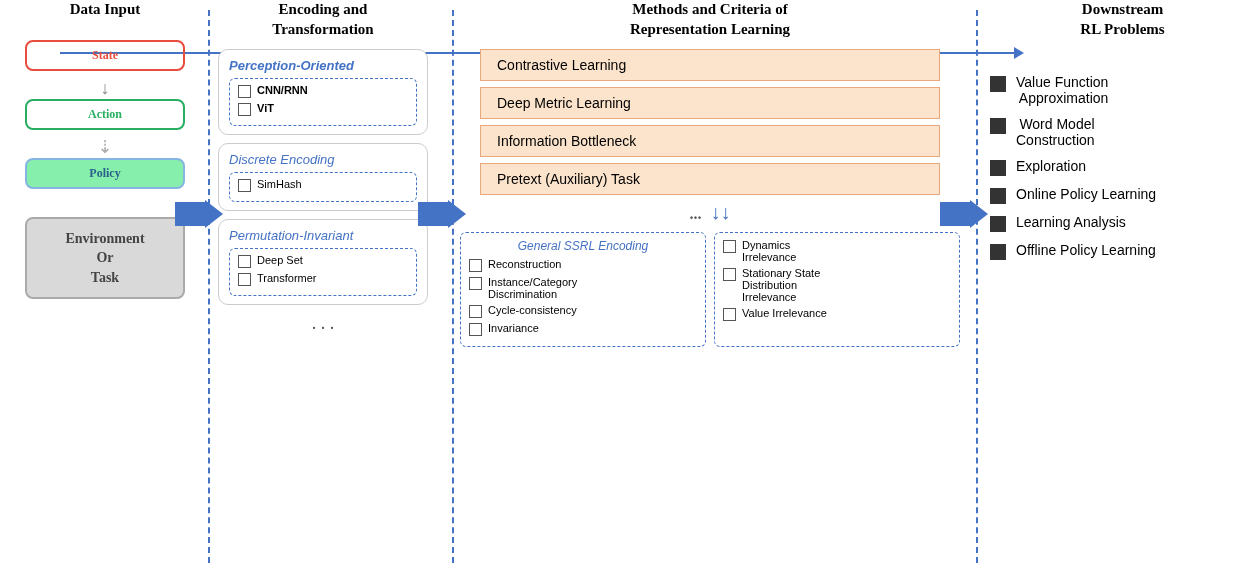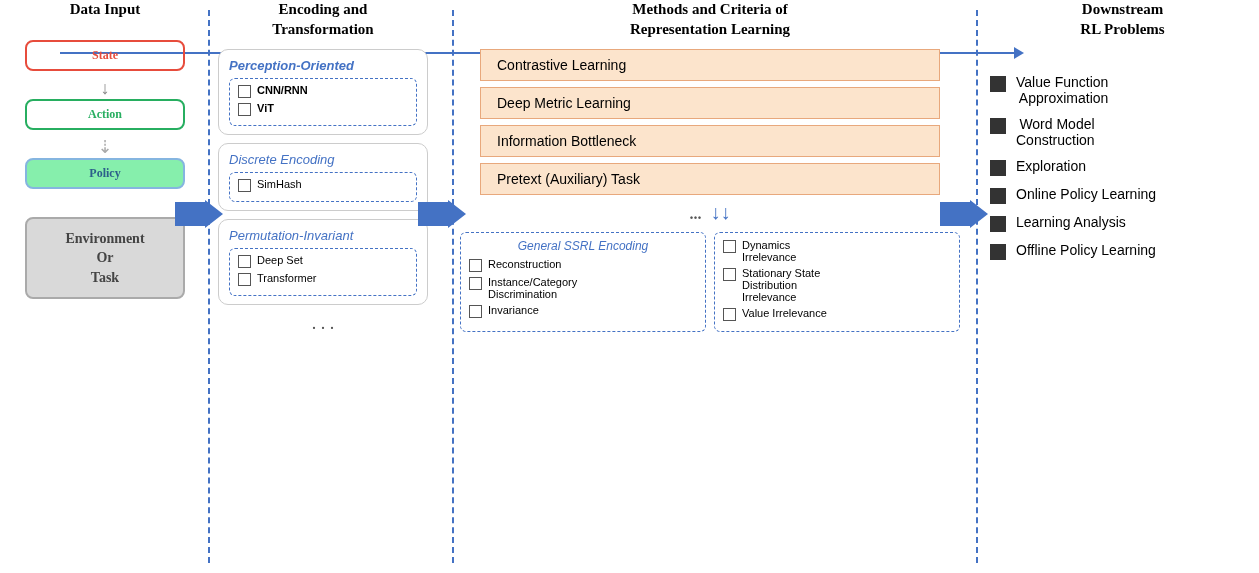--- a/index.html
+++ b/index.html
@@ -311,20 +311,24 @@
         <div class="checkbox-item">
           <span class="cb"></span>
           <span>Reconstruction</span>
         </div>
         <div class="checkbox-item">
           <span class="cb"></span>
           <span>Instance/Category<br>Discrimination</span>
         </div>
         <div class="checkbox-item">
           <span class="cb"></span>
+          <span>Cycle-consistency</span>
+        </div>
+        <div class="checkbox-item">
+          <span class="cb"></span>
           <span>Invariance</span>
         </div>
       </div>
 
       <div class="criteria-section">
         <div class="checkbox-item">
           <span class="cb"></span>
           <span>Dynamics<br>Irrelevance</span>
         </div>
         <div class="checkbox-item">

